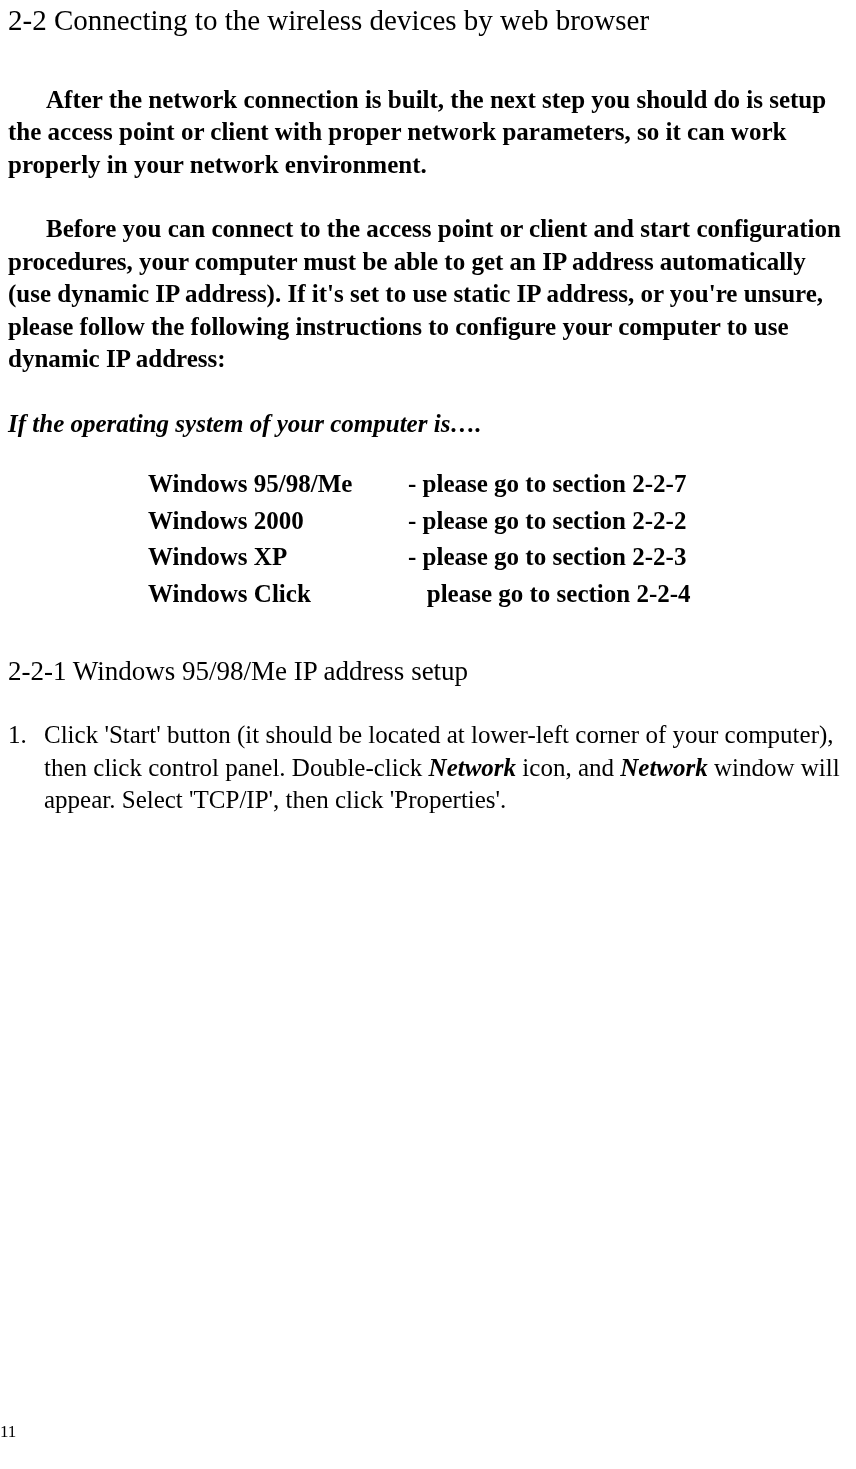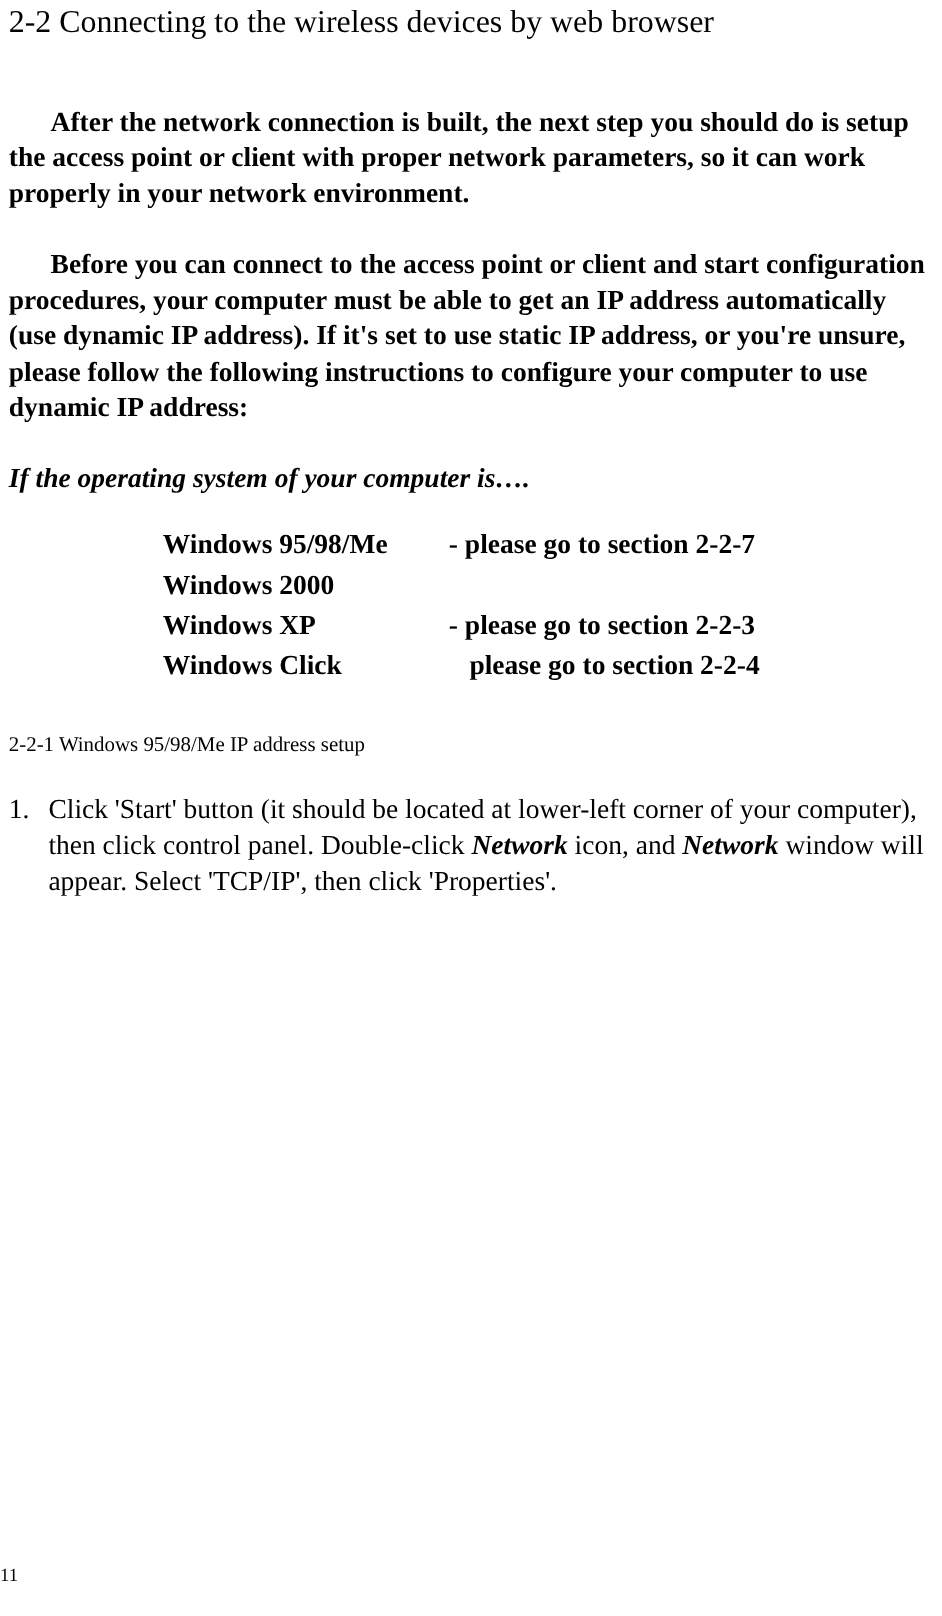--- a/index.html
+++ b/index.html
@@ -14,21 +14,21 @@
       height: 1469px;
       position: relative;
       box-sizing: border-box;
     }
     .page {
       padding: 0 8px 0 8px;
     }
     .section-title {
       font-size: 29px;
       margin-top: 2px;
-      margin-bottom: 56px;
+      margin-bottom: 44px;
     }
     .body-para {
       margin-bottom: 32px;
       text-indent: 38px;
       font-weight: bold;
     }
     .bold-italic {
       font-weight: bold;
       font-style: italic;
       margin-bottom: 28px;
@@ -42,21 +42,21 @@
       display: flex;
       margin-bottom: 4px;
     }
     .os-name {
       width: 260px;
     }
     .os-action {
       flex: 1;
     }
     .sub-section-title {
-      font-size: 19px;
+      font-size: 27px;
       margin-bottom: 30px;
     }
     .numbered-item {
       display: flex;
       margin-bottom: 20px;
     }
     .number {
       width: 36px;
       flex-shrink: 0;
     }
@@ -88,20 +88,21 @@
 
   <div class="bold-italic">If the operating system of your computer is….</div>
 
   <div class="os-list">
     <div class="os-row">
       <div class="os-name">Windows 95/98/Me</div>
       <div class="os-action">- please go to section 2-2-7</div>
     </div>
     <div class="os-row">
       <div class="os-name">Windows 2000</div>
+      <div class="os-action">- please go to section 2-2-2</div>
     </div>
     <div class="os-row">
       <div class="os-name">Windows XP</div>
       <div class="os-action">- please go to section 2-2-3</div>
     </div>
     <div class="os-row">
       <div class="os-name">Windows Click</div>
       <div class="os-action">&nbsp;&nbsp;&nbsp;please go to section 2-2-4</div>
     </div>
   </div>

